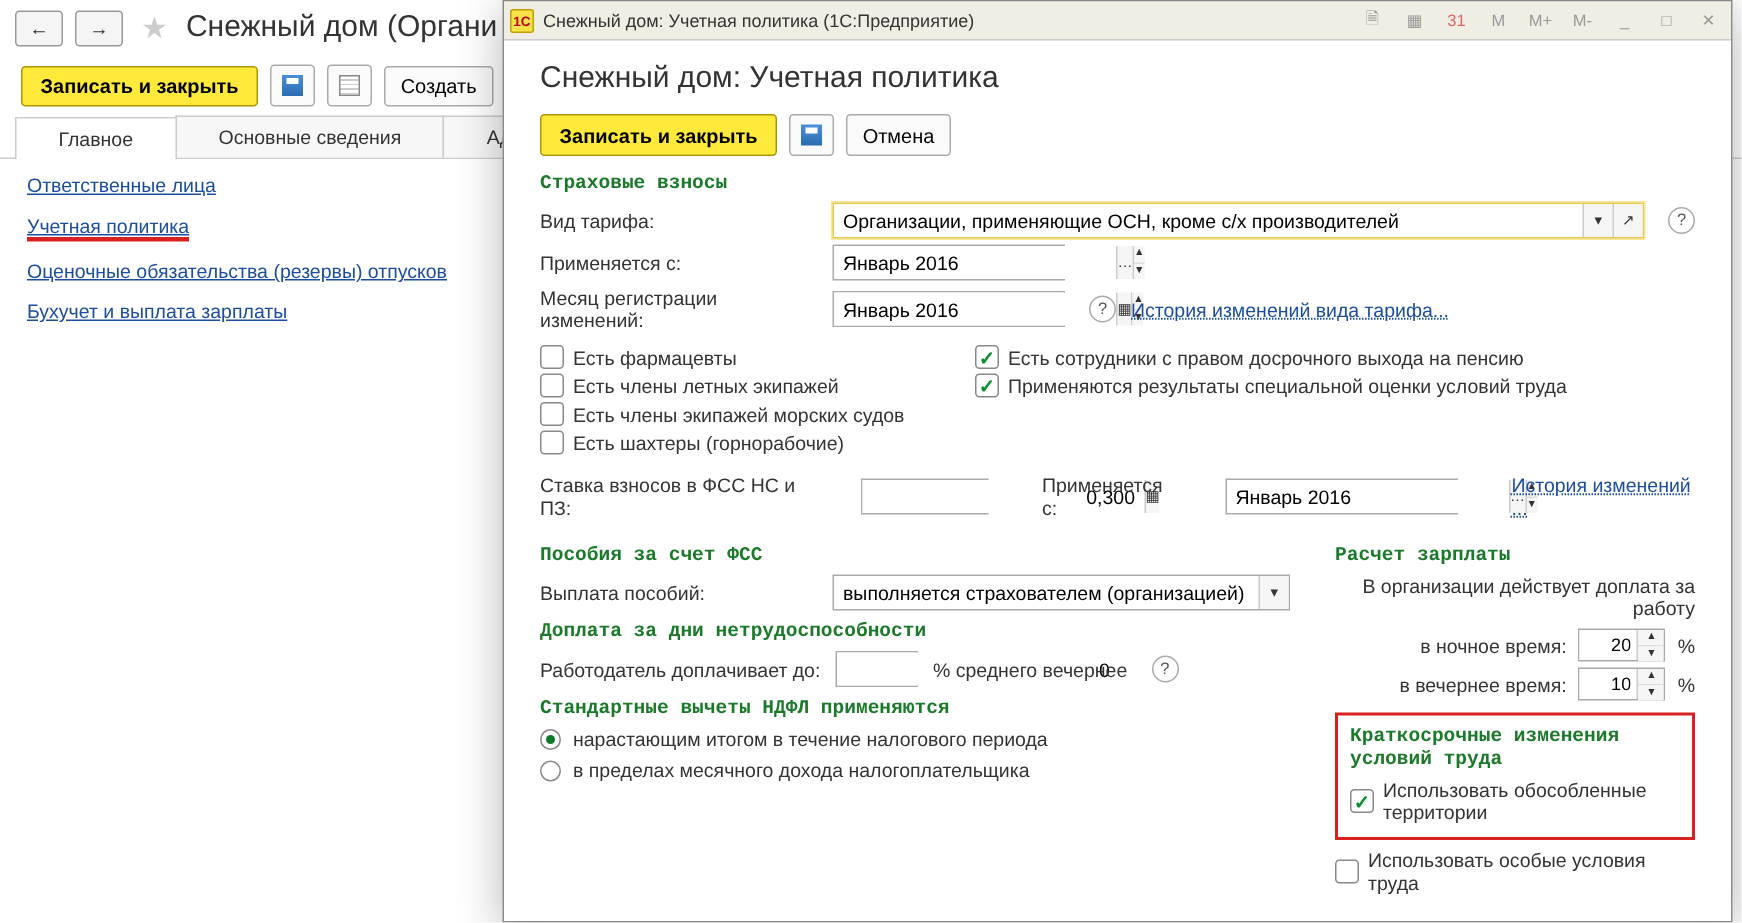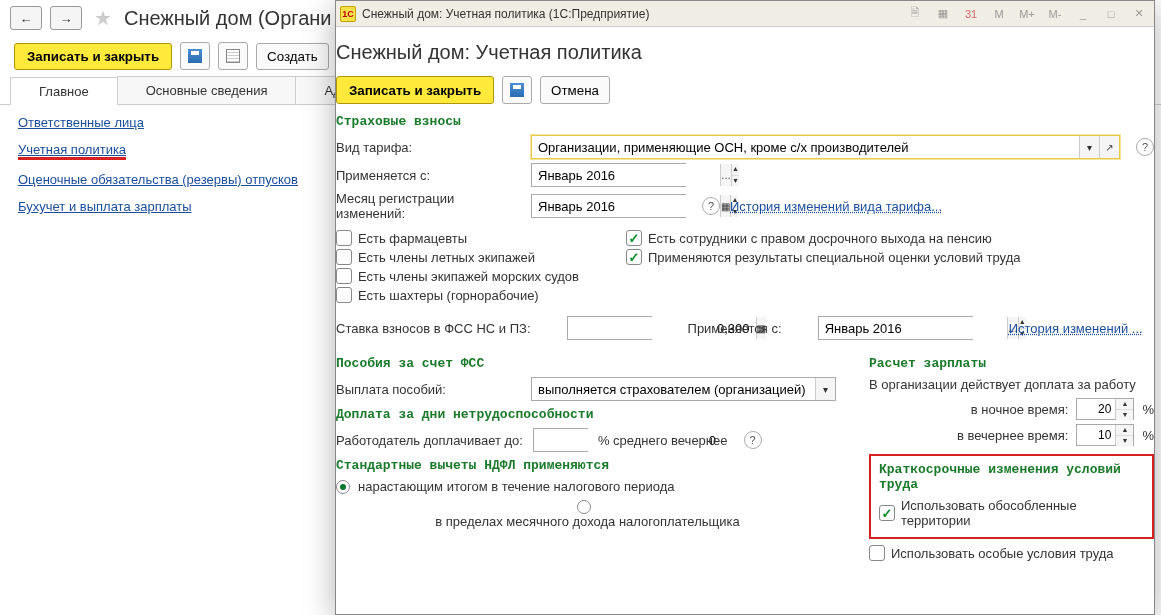--- a/index.html
+++ b/index.html
@@ -24,21 +24,21 @@
 .bg-links { padding: 10px 18px; display:flex; flex-direction:column; gap:12px; }
 .bg-links a { color:#1a4d9e; text-decoration:underline; cursor:pointer; }
 .red-under { border-bottom: 3px solid #d82020; display:inline-block; width: fit-content; }
 
 .dialog { position: absolute; left: 335px; top: 0; width: 820px; height: 615px; border: 1px solid #888; box-shadow: 0 6px 30px rgba(0,0,0,.3); background:#fff; display:flex; flex-direction:column; }
 .dlg-titlebar { height: 26px; background:#f0ede4; border-bottom:1px solid #ccc; display:flex; align-items:center; padding:0 4px; gap:6px; font-size:12px; }
 .tb-1c { width:16px; height:16px; background:#f7e24a; border-radius:2px; border:1px solid #c0a000; display:flex; align-items:center; justify-content:center; font-size:9px; color:#b00; font-weight:bold;}
 .tb-spacer { flex:1; }
 .tb-icon { width:18px; height:18px; margin:0 2px; cursor:pointer; display:inline-flex; align-items:center; justify-content:center; font-size:11px; color:#999; border:1px solid transparent;}
 
-.dlg-body { padding: 10px 0; overflow:auto; flex:1; }
+.dlg-body { padding: 10px 24px; overflow:auto; flex:1; }
 .dlg-h1 { font-size: 20px; margin: 4px 0 12px 0; }
 .dlg-toolbar { display:flex; gap:8px; margin-bottom:10px; }
 
 .section-title { color:#1a7a2a; font-weight:bold; margin: 6px 0 6px 0; font-size: 13px; font-family: Liberation Mono, monospace;}
 .row { display:flex; align-items:center; margin: 4px 0; gap: 10px; }
 .lbl { width: 185px; }
 .field-wrap { display:inline-flex; align-items:stretch; border:1px solid #aaa; background:#fff; height:24px; }
 .field-wrap.hl { border:1px solid #e6c84c; box-shadow:0 0 0 1px #f5e69a;}
 .field-wrap input { border:none; padding:0 6px; font-size:13px; outline:none; height:100%;}
 .f-btn { width:20px; border-left:1px solid #ccc; background:#f5f5f5; display:flex; align-items:center; justify-content:center; font-size:10px; cursor:pointer;}
@@ -229,29 +229,29 @@
             <input style="flex: 1 1 0%; text-align: right;" value="0">
           </div>
           <span>% среднего вечернее</span>
           <span class="help">?</span>
         </div>
         <div class="section-title">Стандартные вычеты НДФЛ применяются</div>
         <div class="chk-row">
             <span class="radio on"></span>
             <span>нарастающим итогом в течение налогового периода</span>
           </div>
-        <div class="chk-row" style="margin-top:6px;flex-direction:column;">
+        <div class="chk-row" style="margin-top:6px;">
             <span class="radio"></span>
             <span>в пределах месячного дохода налогоплательщика</span>
           </div>
       </div>
 
       <div class="col-r">
         <div class="section-title">Расчет зарплаты</div>
-        <div style="margin-bottom:6px;">В организации действует доплата за работу</div>
+        <div style="margin-bottom:6px;text-align:right;">В организации действует доплата за работу</div>
         <div class="right-row">
           <span>в ночное время:</span>
           <div class="sm-input-wrap">
               <input value="20" style="">
               <div class="spin">
                 <div>▲</div>
                 <div>▼</div>
               </div>
             </div>
           <span>%</span>

